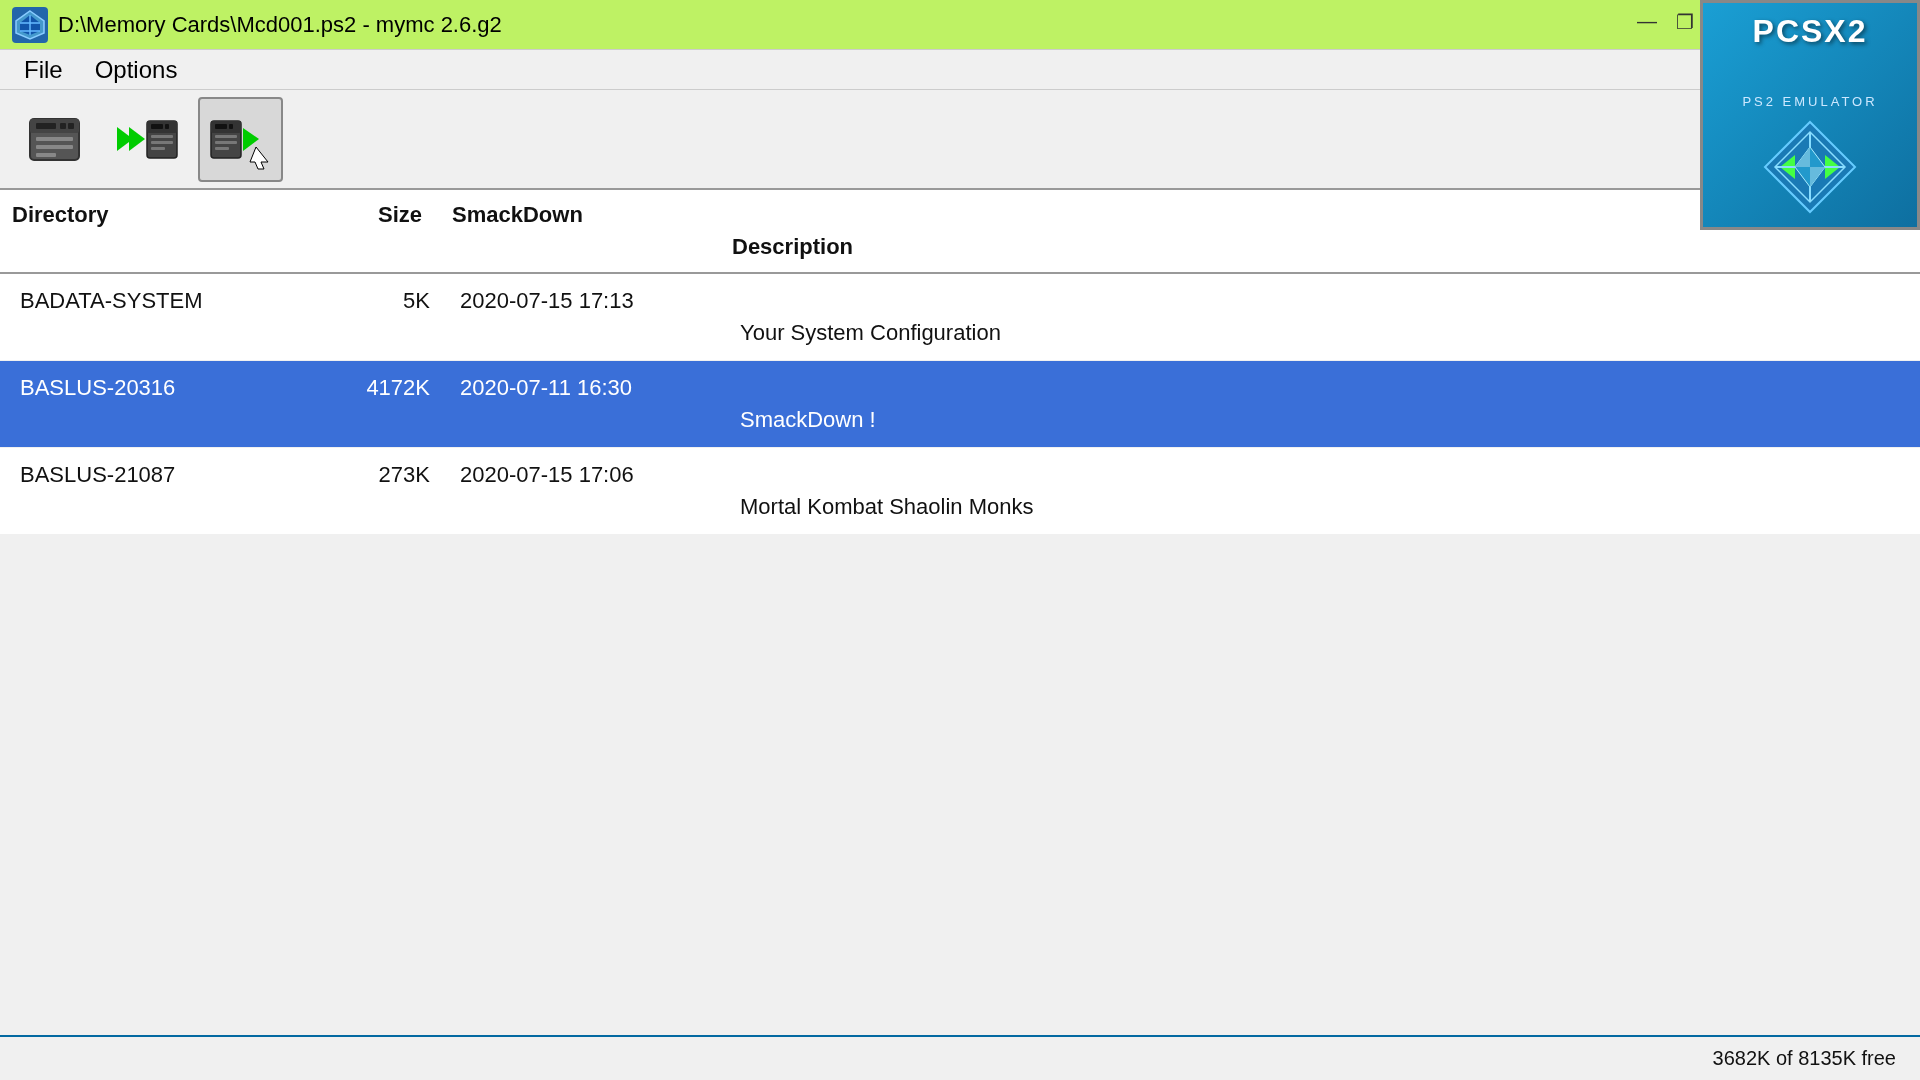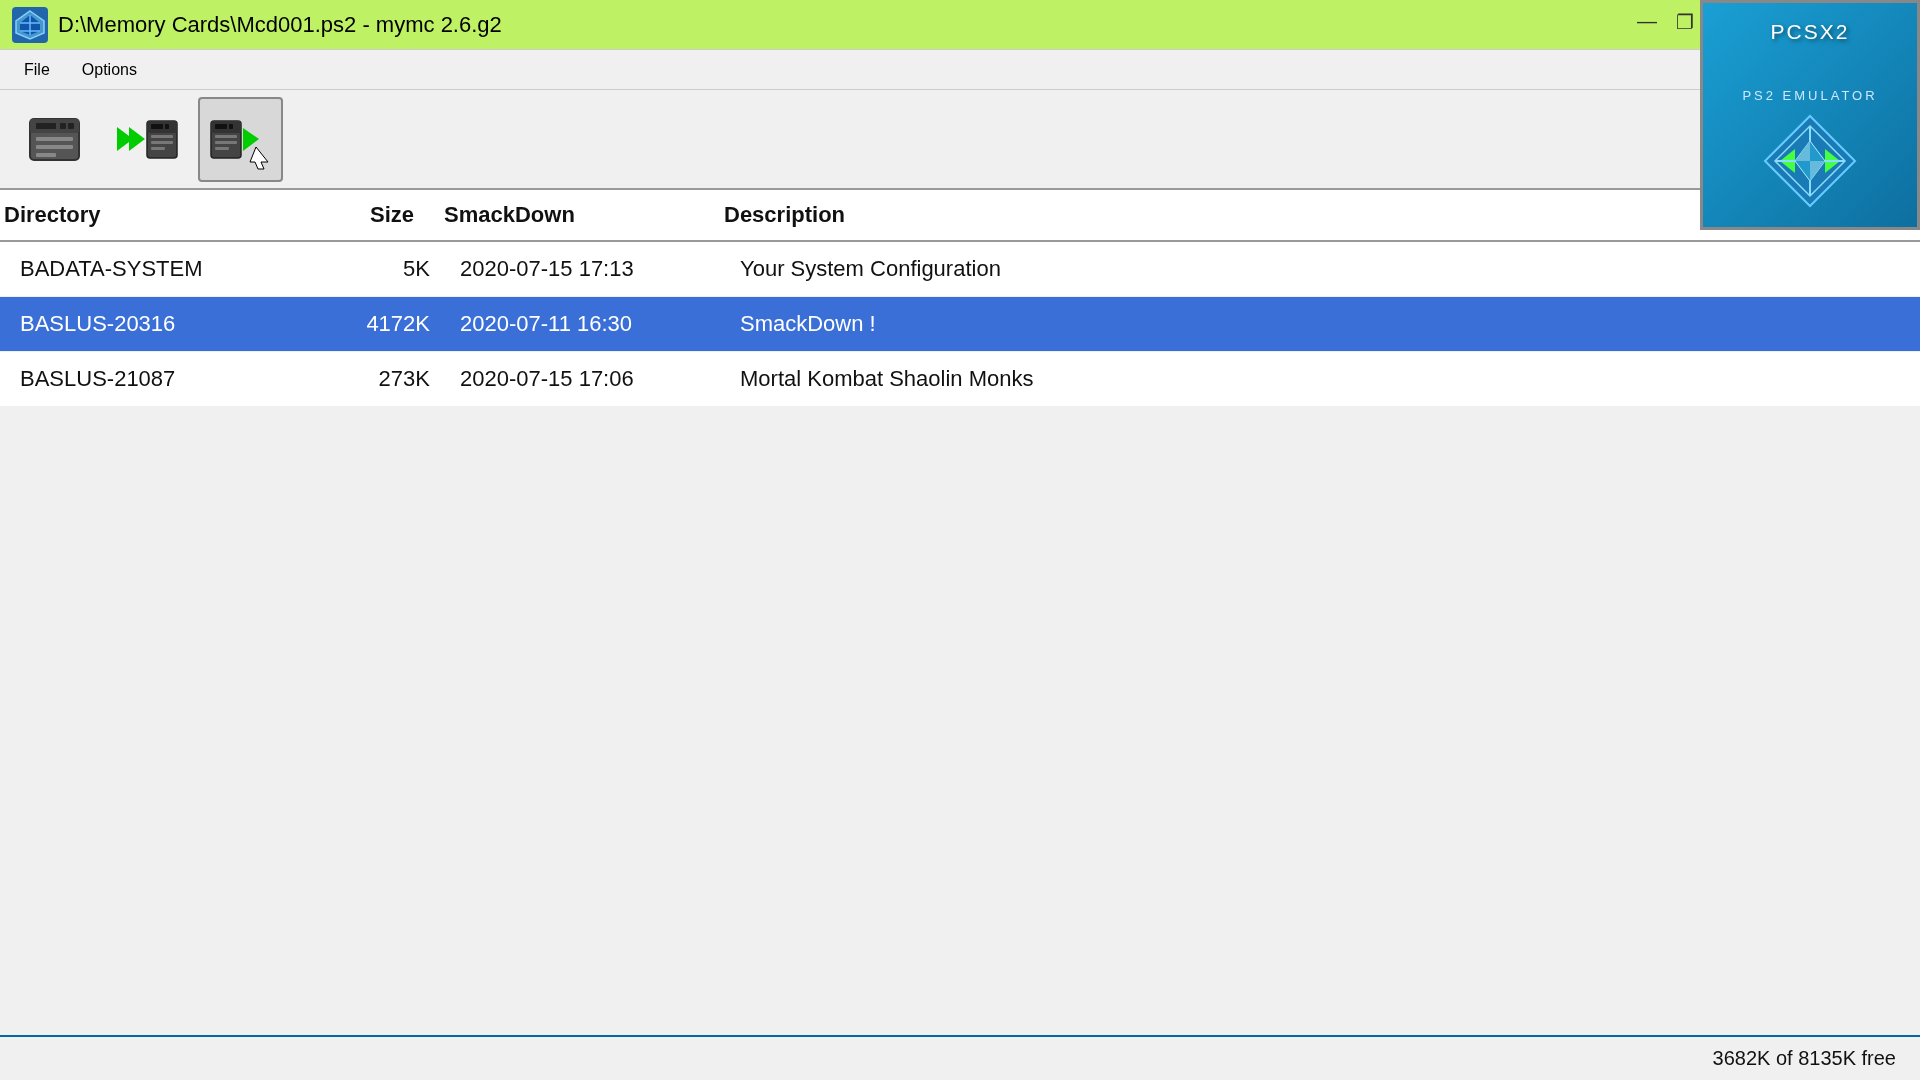--- a/index.html
+++ b/index.html
@@ -69,22 +69,22 @@
       border: 3px solid #888;
       display: flex;
       flex-direction: column;
       align-items: center;
       justify-content: center;
       z-index: 10;
     }
 
     #pcsx2-text {
       color: white;
-      font-size: 21px;
-      font-weight: normal;
+      font-size: 32px;
+      font-weight: bold;
       letter-spacing: 2px;
       text-shadow: 2px 2px 4px rgba(0,0,0,0.5);
     }
 
     #pcsx2-subtitle {
       color: #cce8ff;
       font-size: 13px;
       letter-spacing: 3px;
       margin-top: 44px;
     }
@@ -99,21 +99,21 @@
     #menu-bar {
       background: #f0f0f0;
       height: 40px;
       display: flex;
       align-items: center;
       padding: 0 8px;
       border-bottom: 1px solid #ccc;
     }
 
     .menu-item {
-      font-size: 16px;
+      font-size: 24px;
       padding: 4px 16px;
       cursor: pointer;
       color: #000;
     }
 
     
     #toolbar {
       background: #f0f0f0;
       height: 100px;
       display: flex;
@@ -137,30 +137,30 @@
 
     .toolbar-btn.active {
       border-color: #888;
       background: #d8d8d8;
     }
 
     #column-headers {
       display: flex;
       background: white;
       border-bottom: 2px solid #999;
-      padding: 12px 4px;
+      padding: 12px 12px;
       font-size: 22px;
       font-weight: bold;
       color: #111;
     }
 
     .col-dir { width: 320px; }
     .col-size { width: 120px; text-align: right; padding-right: 30px; }
     .col-mod { width: 280px; }
-    .col-desc { flex: 1; }
+    .col-desc { flex: 1; margin-top: 32px; }
 
     #table-rows {
       background: white;
     }
 
     .table-row {
       display: flex;
       padding: 14px 20px;
       font-size: 22px;
       color: #111;

